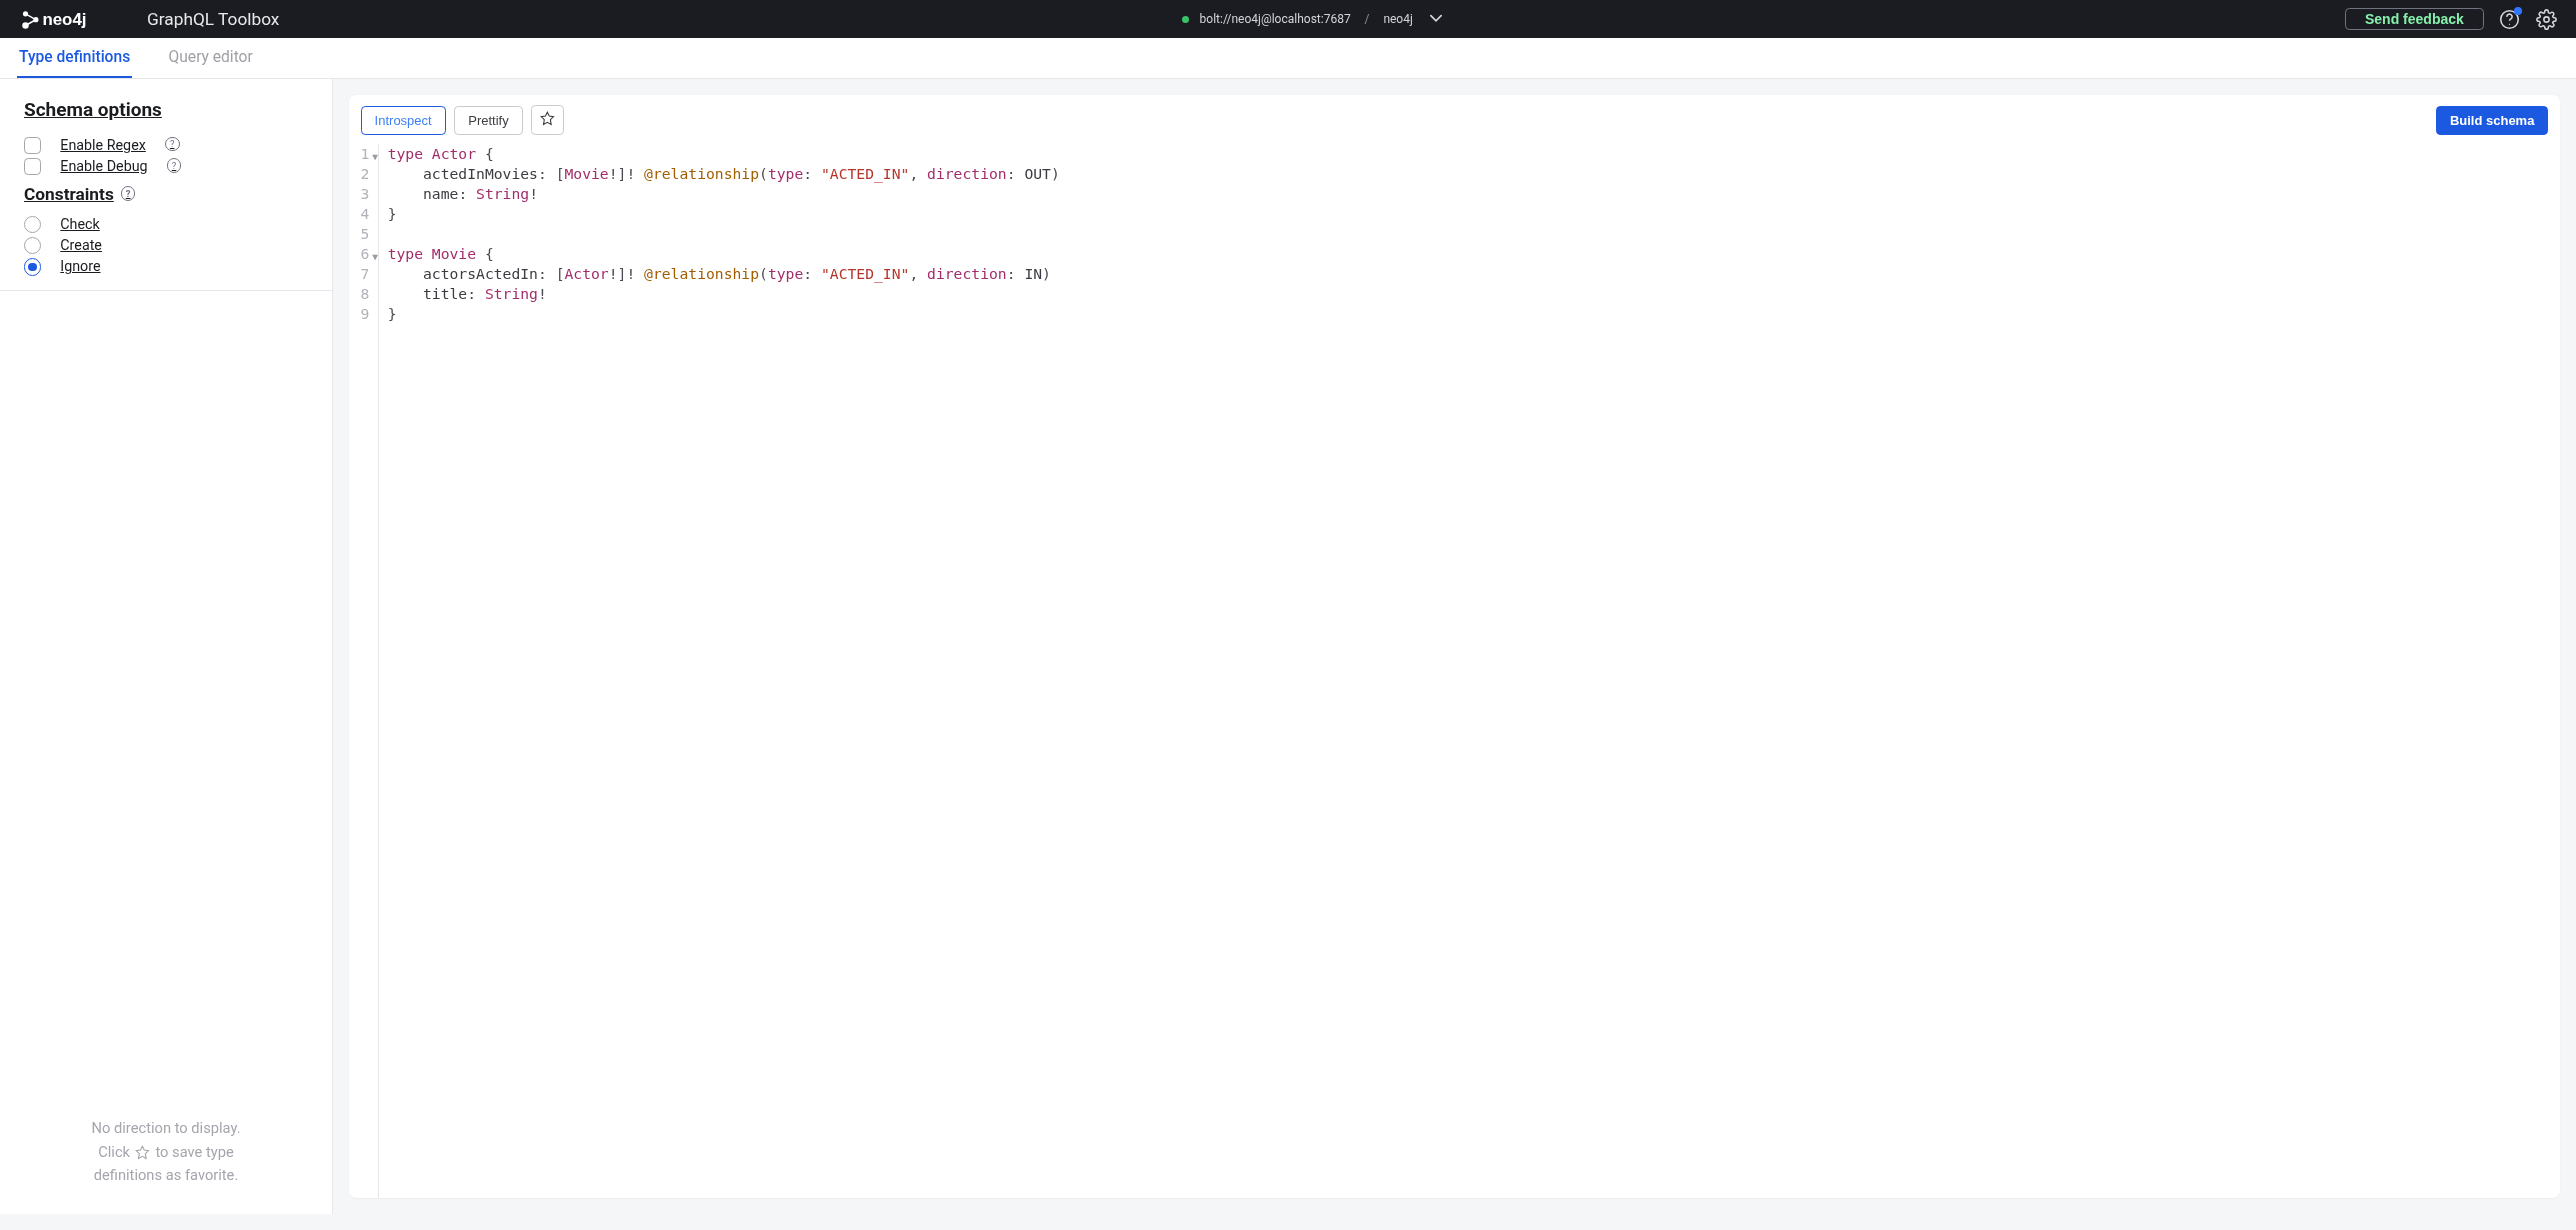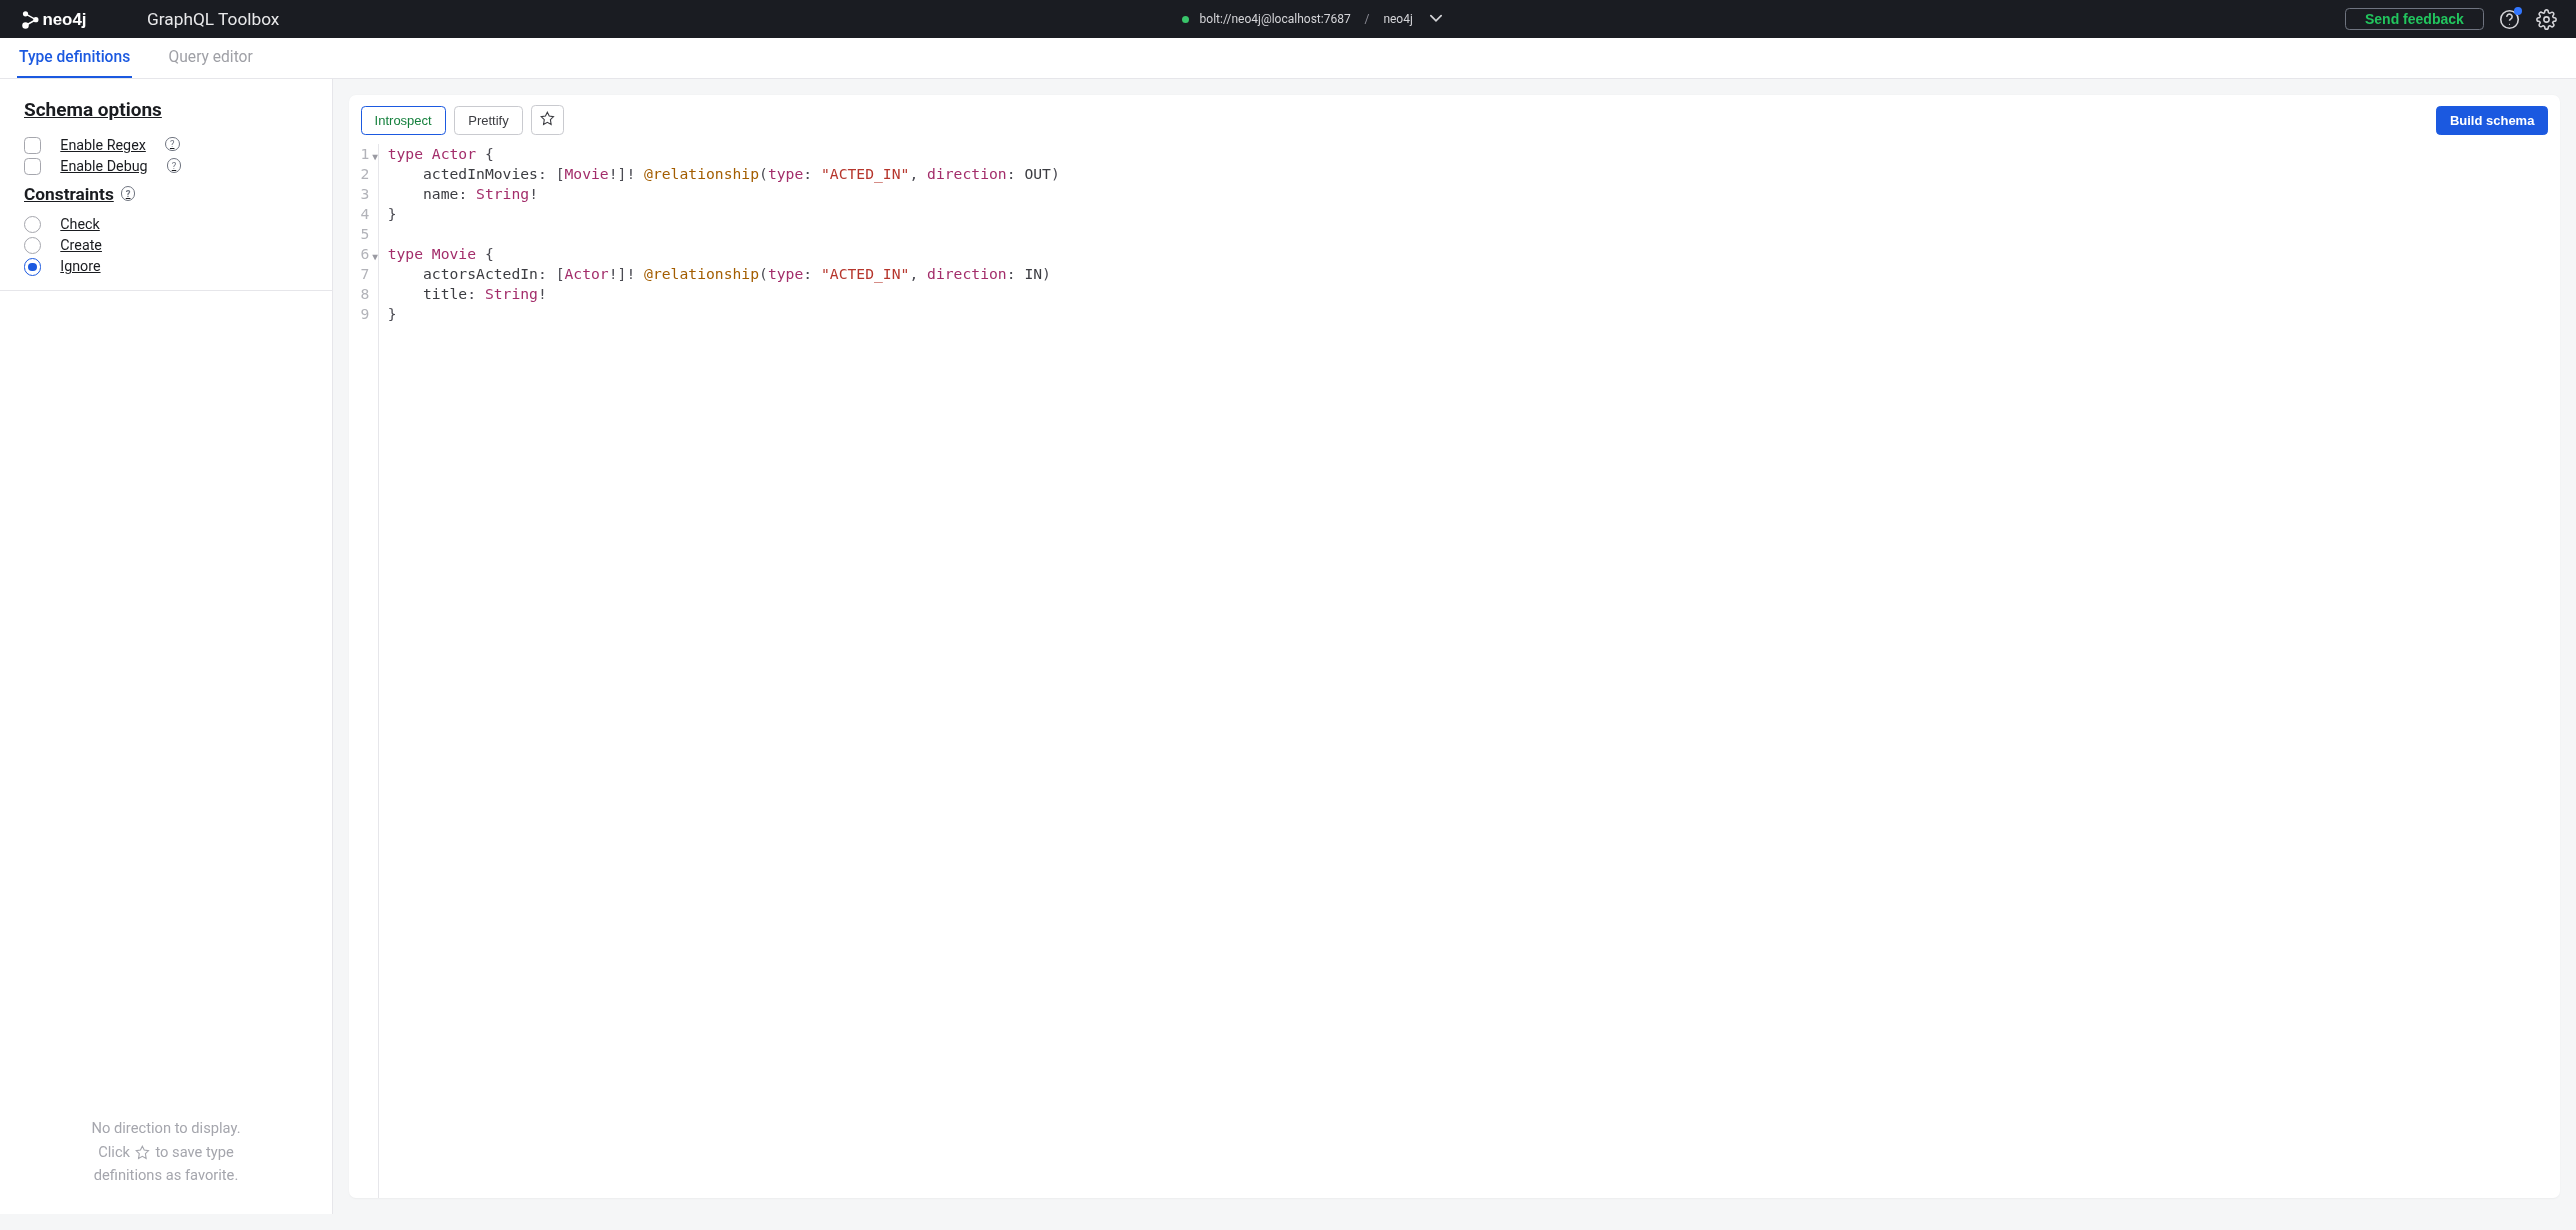--- a/index.html
+++ b/index.html
@@ -39,21 +39,21 @@
       width: 7px; height: 7px;
       background: #39c46a;
       border-radius: 50%;
     }
     .topbar-center .sep { color: #8b8b95; margin: 0 3.5px; }
     .chev { margin-left: 7px; }
     .topbar-right { display: flex; align-items: center; gap: 15.6px; }
     .feedback-btn {
       border: 0.9px solid #6f7480;
       background: transparent;
-      color: #22c55e;
+      color: #86efac;
       font-size: 14px;
       font-weight: 600;
       padding: 2px 19px;
       border-radius: 4.3px;
       cursor: pointer;
     }
     .icon-btn { position: relative; cursor: pointer; display:flex; align-items:center; }
     .icon-btn svg { stroke: #d4d4d8; }
     .notif-dot {
       position: absolute;
@@ -197,21 +197,21 @@
     .btn {
       font-size: 13px;
       padding: 6px 13px;
       border-radius: 4.3px;
       cursor: pointer;
       font-weight: 500;
       background: #fff;
     }
     .btn.outline-primary {
       border: 1.3px solid #1b59e0;
-      color: #15803d;
+      color: #3b82f6;
     }
     .btn.outline-grey {
       border: 1.3px solid #c9cacf;
       color: #3c3d42;
     }
     .btn.icononly {
       padding: 5.2px 7.8px;
     }
     .btn.primary {
       background: #1b59e0;

